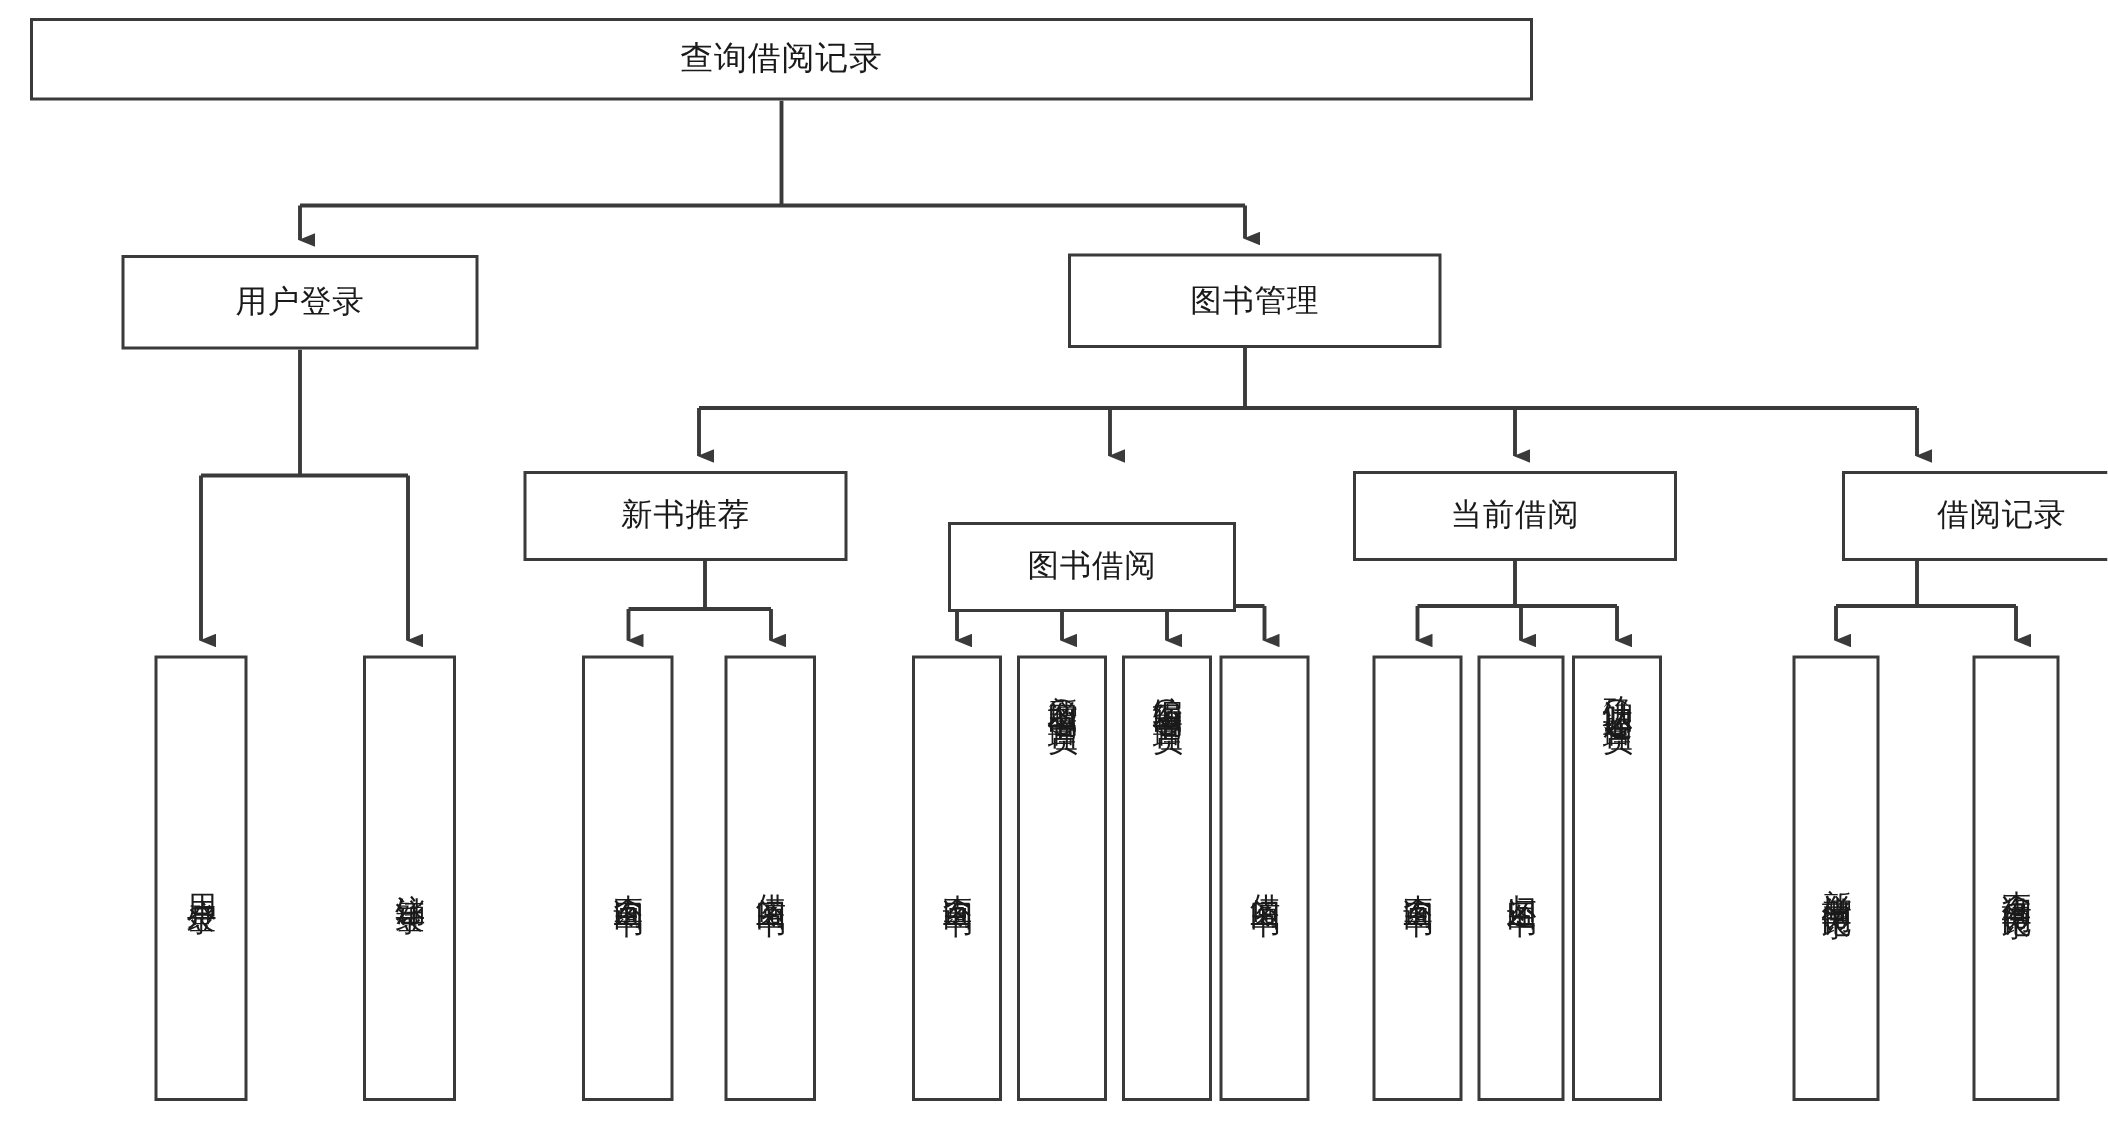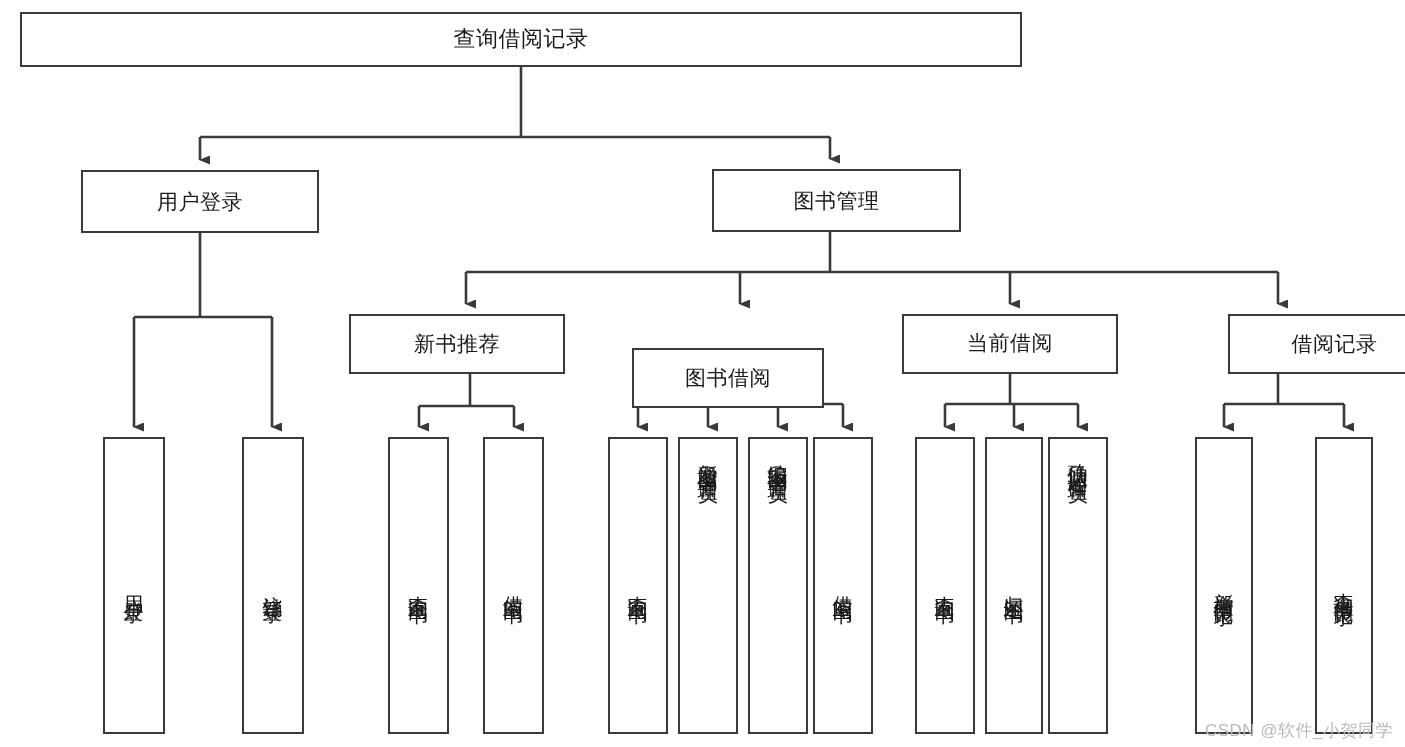--- a/index.html
+++ b/index.html
@@ -191,15 +191,14 @@
   <div class="node leaf" id="node-leaf-10" style="left: 1048px; top: 437px; width: 60px; height: 297px; border-color: rgb(58, 58, 58);">
     <span class="node-label" style="color: rgb(26, 26, 26);">确认归还（管理员）</span>
   </div>
   <div class="node leaf centered" id="node-leaf-11" style="left: 1195px; top: 437px; width: 58px; height: 297px; border-color: rgb(58, 58, 58);">
     <span class="node-label" style="color: rgb(26, 26, 26);">新增借阅记录</span>
   </div>
   <div class="node leaf centered" id="node-leaf-12" style="left: 1315px; top: 437px; width: 58px; height: 297px; border-color: rgb(58, 58, 58);">
     <span class="node-label" style="color: rgb(26, 26, 26);">查询借阅记录</span>
   </div>
 
-  <div id="watermark" style="color: rgb(185, 185, 185);">CSDN @软件_小贺同学</div>
 
 </div>
 
 </body></html>

